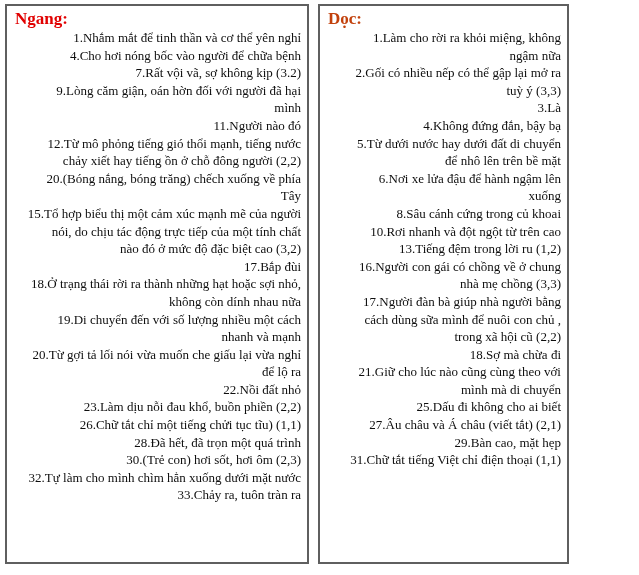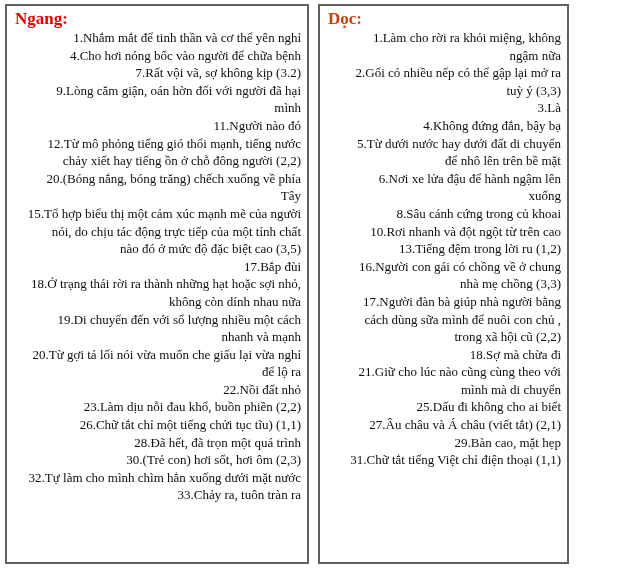--- a/index.html
+++ b/index.html
@@ -71,21 +71,21 @@
   <div class="clue-cell left" style="border-color: rgb(95, 95, 95);">
     <div class="col-header" style="color: rgb(225, 0, 0);">Ngang:</div>
     <ol class="clue-list">
         <li><span class="num">1.</span><span class="txt">Nhắm mắt để tinh thần và cơ thể yên nghỉ</span></li>
         <li><span class="num">4.</span><span class="txt">Cho hơi nóng bốc vào người để chữa bệnh</span></li>
         <li><span class="num">7.</span><span class="txt">Rất vội vã, sợ không kịp (3.2)</span></li>
         <li><span class="num">9.</span><span class="txt">Lòng căm giận, oán hờn đối với người đã hại mình</span></li>
         <li><span class="num">11.</span><span class="txt">Người nào đó</span></li>
         <li><span class="num">12.</span><span class="txt">Từ mô phỏng tiếng gió thổi mạnh, tiếng nước chảy xiết hay tiếng ồn ở chỗ đông người (2,2)</span></li>
         <li><span class="num">20.</span><span class="txt">(Bóng nắng, bóng trăng) chếch xuống về phía Tây</span></li>
-        <li><span class="num">15.</span><span class="txt">Tổ hợp biểu thị một cảm xúc mạnh mẽ của người nói, do chịu tác động trực tiếp của một tính chất nào đó ở mức độ đặc biệt cao (3,5)</span></li>
+        <li><span class="num">15.</span><span class="txt">Tổ hợp biểu thị một cảm xúc mạnh mẽ của người nói, do chịu tác động trực tiếp của một tính chất nào đó ở mức độ đặc biệt cao (3,2)</span></li>
         <li><span class="num">17.</span><span class="txt">Bắp đùi</span></li>
         <li><span class="num">18.</span><span class="txt">Ở trạng thái rời ra thành những hạt hoặc sợi nhỏ, không còn dính nhau nữa</span></li>
         <li><span class="num">19.</span><span class="txt">Di chuyển đến với số lượng nhiều một cách nhanh và mạnh</span></li>
         <li><span class="num">20.</span><span class="txt">Từ gợi tả lối nói vừa muốn che giấu lại vừa nghỉ để lộ ra</span></li>
         <li><span class="num">22.</span><span class="txt">Nồi đất nhỏ</span></li>
         <li><span class="num">23.</span><span class="txt">Làm dịu nỗi đau khổ, buồn phiền (2,2)</span></li>
         <li><span class="num">26.</span><span class="txt">Chữ tắt chỉ một tiếng chửi tục tĩu) (1,1)</span></li>
         <li><span class="num">28.</span><span class="txt">Đã hết, đã trọn một quá trình</span></li>
         <li><span class="num">30.</span><span class="txt">(Trẻ con) hơi sốt, hơi ôm (2,3)</span></li>
         <li><span class="num">32.</span><span class="txt">Tự làm cho mình chìm hẳn xuống dưới mặt nước</span></li>

